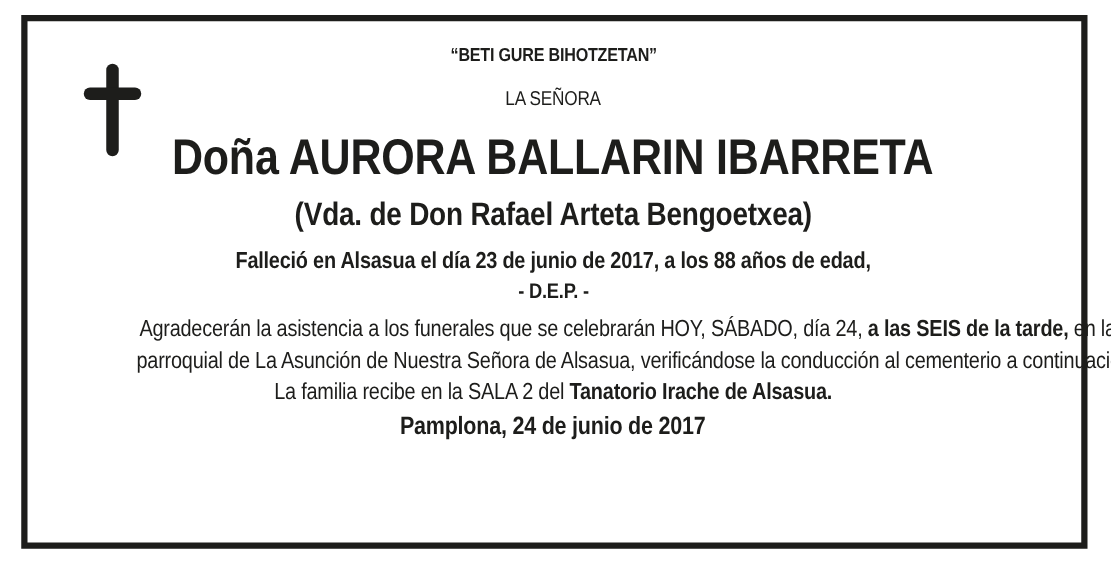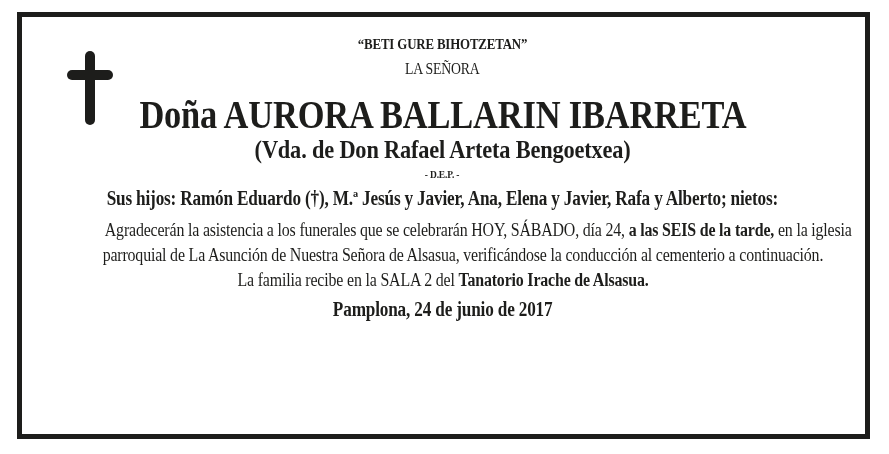--- a/index.html
+++ b/index.html
@@ -44,56 +44,56 @@
     width:46px;height:10px;
     background:var(--ink);
     border-radius:5px;
   }
   
   .content{
     position:absolute;
     left:22px;top:12px;right:24px;
     text-align:center;
   }
-  .line{display:block;font-family:Liberation Serif, serif;}
+  .line{display:block;}
   .fit{
     display:inline-block;
     white-space:nowrap;
     transform:scaleX(0.86);
     transform-origin:50% 50%;
     letter-spacing:-0.2px;
   }
   .motto{
     margin-top:7px;
     font-size:15px;font-weight:700;
     letter-spacing:0.4px;
   }
   .honorific{
-    margin-top:7px;
+    margin-top:18px;
     font-size:16px;font-weight:400;
     letter-spacing:0.8px;
   }
   .name{
     margin-top:16px;
     font-size:40px;font-weight:700;
     line-height:1.05;
   }
   .widow{
-    margin-top:0px;
+    margin-top:10px;
     font-size:26px;font-weight:700;
     line-height:1.1;
   }
   .death{
     font-size:18.5px;font-weight:700;
     line-height:24px;
   }
   .death-first{margin-top:10px;}
   .dep{
     margin-top:3px;
-    font-size:11px;font-weight:700;
+    font-size:17px;font-weight:700;
   }
   .family{
     margin-top:5px;
     font-size:20px;font-weight:700;
     line-height:26px;
   }
   .funeral{
     margin-top:7px;
     font-size:18.5px;font-weight:400;
     line-height:25px;
@@ -126,29 +126,29 @@
       </div>
 
       <div class="line name">
         <span class="fit">Doña AURORA BALLARIN IBARRETA</span>
       </div>
 
       <div class="line widow">
         <span class="fit">(Vda. de Don Rafael Arteta Bengoetxea)</span>
       </div>
 
+      <div class="line death death-first">
+        <span class="fit">Falleció en Alsasua el día 23 de junio de 2017, a los 88 años de edad,</span>
+      </div>
 
       <div class="line dep">
         <span class="fit">- D.E.P. -</span>
       </div>
 
       <div class="family">
-        <div class="line">
-          <span class="fit">Sus hijos: Ramón Eduardo (†), M.ª Jesús y Javier, Ana, Elena y Javier, Rafa y Alberto; nietos:</span>
-        </div>
       </div>
 
       <div class="funeral">
         <div class="line">
           <span class="fit"><span>Agradecerán la asistencia a los funerales que se celebrarán HOY, SÁBADO, día 24, </span><b>a las SEIS de la tarde,</b><span> en la iglesia</span></span>
         </div>
         <div class="line">
           <span class="fit">parroquial de La Asunción de Nuestra Señora de Alsasua, verificándose la conducción al cementerio a continuación.</span>
         </div>
         <div class="line">

